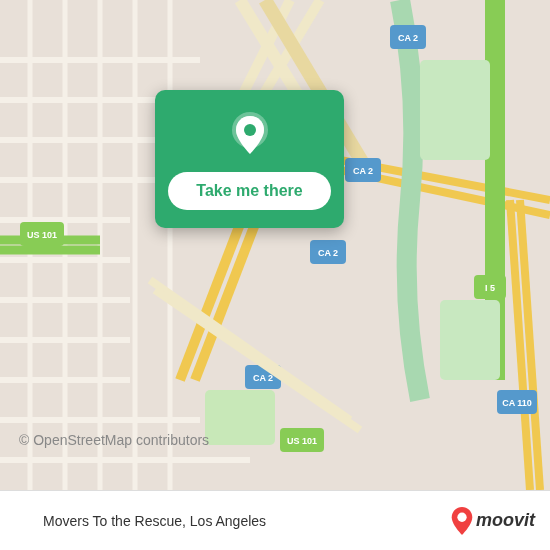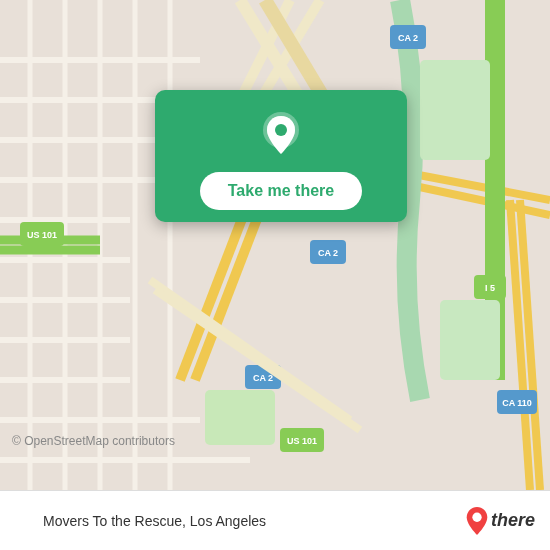--- a/index.html
+++ b/index.html
@@ -24,24 +24,24 @@
     .map-svg {
       width: 100%;
       height: 100%;
     }
 
     
     .location-card {
       position: absolute;
       top: 90px;
       left: 155px;
-      width: 252px;
+      width: 189px;
       background-color: #2eaa6e;
       border-radius: 10px;
-      padding: 20px 15px 12px;
+      padding: 20px 15px 18px;
       display: flex;
       flex-direction: column;
       align-items: center;
       box-shadow: 0 4px 15px rgba(0,0,0,0.3);
       z-index: 10;
     }
 
     .pin-icon {
       width: 48px;
       height: 48px;
@@ -66,25 +66,25 @@
       height: 60px;
       background-color: white;
       display: flex;
       align-items: center;
       padding: 0 15px;
       border-top: 1px solid #ddd;
       position: relative;
     }
 
     .attribution {
-      font-size: 12px;
+      font-size: 14px;
       color: #888;
       position: absolute;
       bottom: 42px;
-      left: 12px;
+      left: 19px;
     }
 
     .business-info {
       display: flex;
       align-items: center;
       gap: 10px;
       width: 100%;
     }
 
     .moovit-logo {
@@ -215,16 +215,16 @@
 
 <div id="bottom-bar">
   <div class="business-info">
     <span class="business-name">Movers To the Rescue, Los Angeles</span>
     <div class="moovit-logo">
 
       <svg class="moovit-pin" viewBox="0 0 22 30" xmlns="http://www.w3.org/2000/svg">
         <path d="M11 0 C5 0 0 5 0 11 C0 19 11 30 11 30 C11 30 22 19 22 11 C22 5 17 0 11 0 Z" fill="#f04040"></path>
         <circle cx="11" cy="11" r="5" fill="white"></circle>
       </svg>
-      <span class="moovit-text">there</span>
+      <span class="moovit-text">moovit</span>
     </div>
   </div>
 </div>
 
 </body></html>

